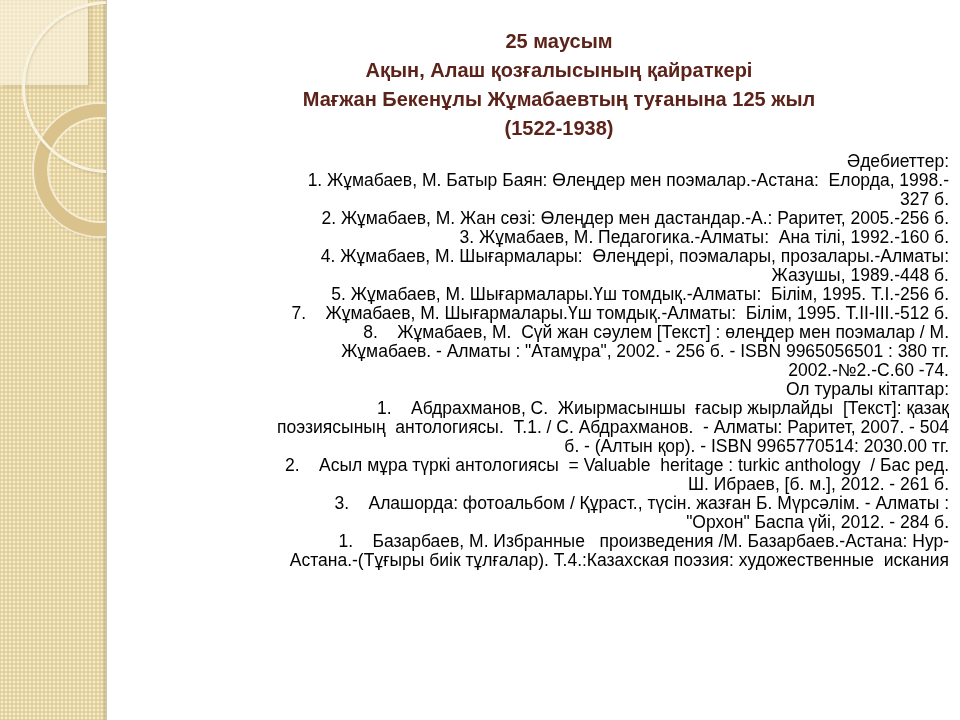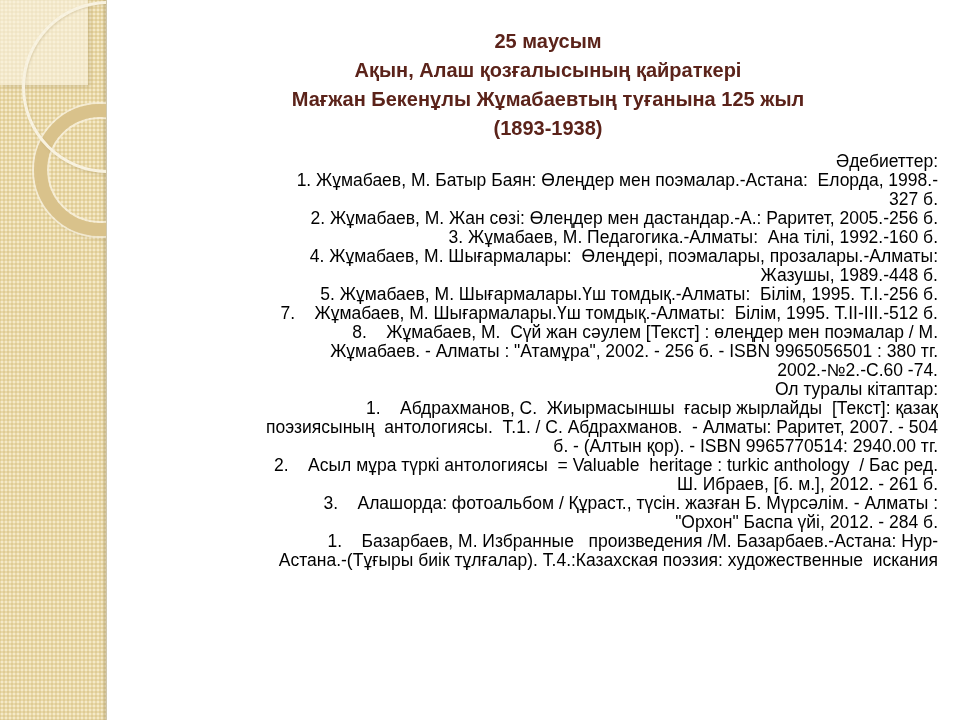--- a/index.html
+++ b/index.html
@@ -36,21 +36,21 @@
   }
   .ring{
     position:absolute;left:34px;top:104px;width:106px;height:106px;
     border:13px solid var(--sb-ring,#d9c28b);
     border-radius:50%;
     box-shadow:0 0 0 2px rgba(248,242,224,0.75), inset 0 0 0 2px rgba(248,242,224,0.75),
                3px 3px 4px rgba(150,130,80,0.25);
   }
   
   .textbox{
-    position:absolute;left:158px;top:0;width:780px;height:720px;
+    position:absolute;left:169px;top:0;width:780px;height:720px;
   }
   .title{
     margin-top:27px;
     text-align:center;
     color:var(--title-color,#5b231a);
     font-weight:bold;
     font-size:20px;
     line-height:29px;
   }
   .title .line{white-space:pre;}
@@ -72,39 +72,39 @@
     <div class="panel"></div>
     <div class="ring"></div>
     <div class="circle-thin"></div>
   </div>
 
   <div class="textbox">
     <div class="title">
         <div class="line">25 маусым</div>
         <div class="line">Ақын, Алаш қозғалысының қайраткері</div>
         <div class="line">Мағжан Бекенұлы Жұмабаевтың туғанына 125 жыл</div>
-        <div class="line">(1893-1938)</div>
+        <div class="line">(1522-1938)</div>
       </div>
     <div class="body">
         <div class="line">Әдебиеттер:</div>
         <div class="line">1. Жұмабаев, М. Батыр Баян: Өлеңдер мен поэмалар.-Астана:  Елорда, 1998.-</div>
         <div class="line">327 б.</div>
         <div class="line">2. Жұмабаев, М. Жан сөзі: Өлеңдер мен дастандар.-А.: Раритет, 2005.-256 б.</div>
         <div class="line">3. Жұмабаев, М. Педагогика.-Алматы:  Ана тілі, 1992.-160 б.</div>
         <div class="line">4. Жұмабаев, М. Шығармалары:  Өлеңдері, поэмалары, прозалары.-Алматы:</div>
         <div class="line">Жазушы, 1989.-448 б.</div>
         <div class="line">5. Жұмабаев, М. Шығармалары.Үш томдық.-Алматы:  Білім, 1995. Т.I.-256 б.</div>
         <div class="line">7.    Жұмабаев, М. Шығармалары.Үш томдық.-Алматы:  Білім, 1995. Т.II-III.-512 б.</div>
         <div class="line">8.    Жұмабаев, М.  Сүй жан сәулем [Текст] : өлеңдер мен поэмалар / М.</div>
         <div class="line">Жұмабаев. - Алматы : "Атамұра", 2002. - 256 б. - ISBN 9965056501 : 380 тг.</div>
         <div class="line">2002.-№2.-С.60 -74.</div>
         <div class="line">Ол туралы кітаптар:</div>
         <div class="line">1.    Абдрахманов, С.  Жиырмасыншы  ғасыр жырлайды  [Текст]: қазақ</div>
         <div class="line">поэзиясының  антологиясы.  Т.1. / С. Абдрахманов.  - Алматы: Раритет, 2007. - 504</div>
-        <div class="line">б. - (Алтын қор). - ISBN 9965770514: 2940.00 тг.</div>
+        <div class="line">б. - (Алтын қор). - ISBN 9965770514: 2030.00 тг.</div>
         <div class="line">2.    Асыл мұра түркі антологиясы  = Valuable  heritage : turkic anthology  / Бас ред.</div>
         <div class="line">Ш. Ибраев, [б. м.], 2012. - 261 б.</div>
         <div class="line">3.    Алашорда: фотоальбом / Құраст., түсін. жазған Б. Мүрсәлім. - Алматы :</div>
         <div class="line">"Орхон" Баспа үйі, 2012. - 284 б.</div>
         <div class="line">1.    Базарбаев, М. Избранные   произведения /М. Базарбаев.-Астана: Нур-</div>
         <div class="line">Астана.-(Тұғыры биік тұлғалар). Т.4.:Казахская поэзия: художественные  искания</div>
       </div>
   </div>
 </div>
 

